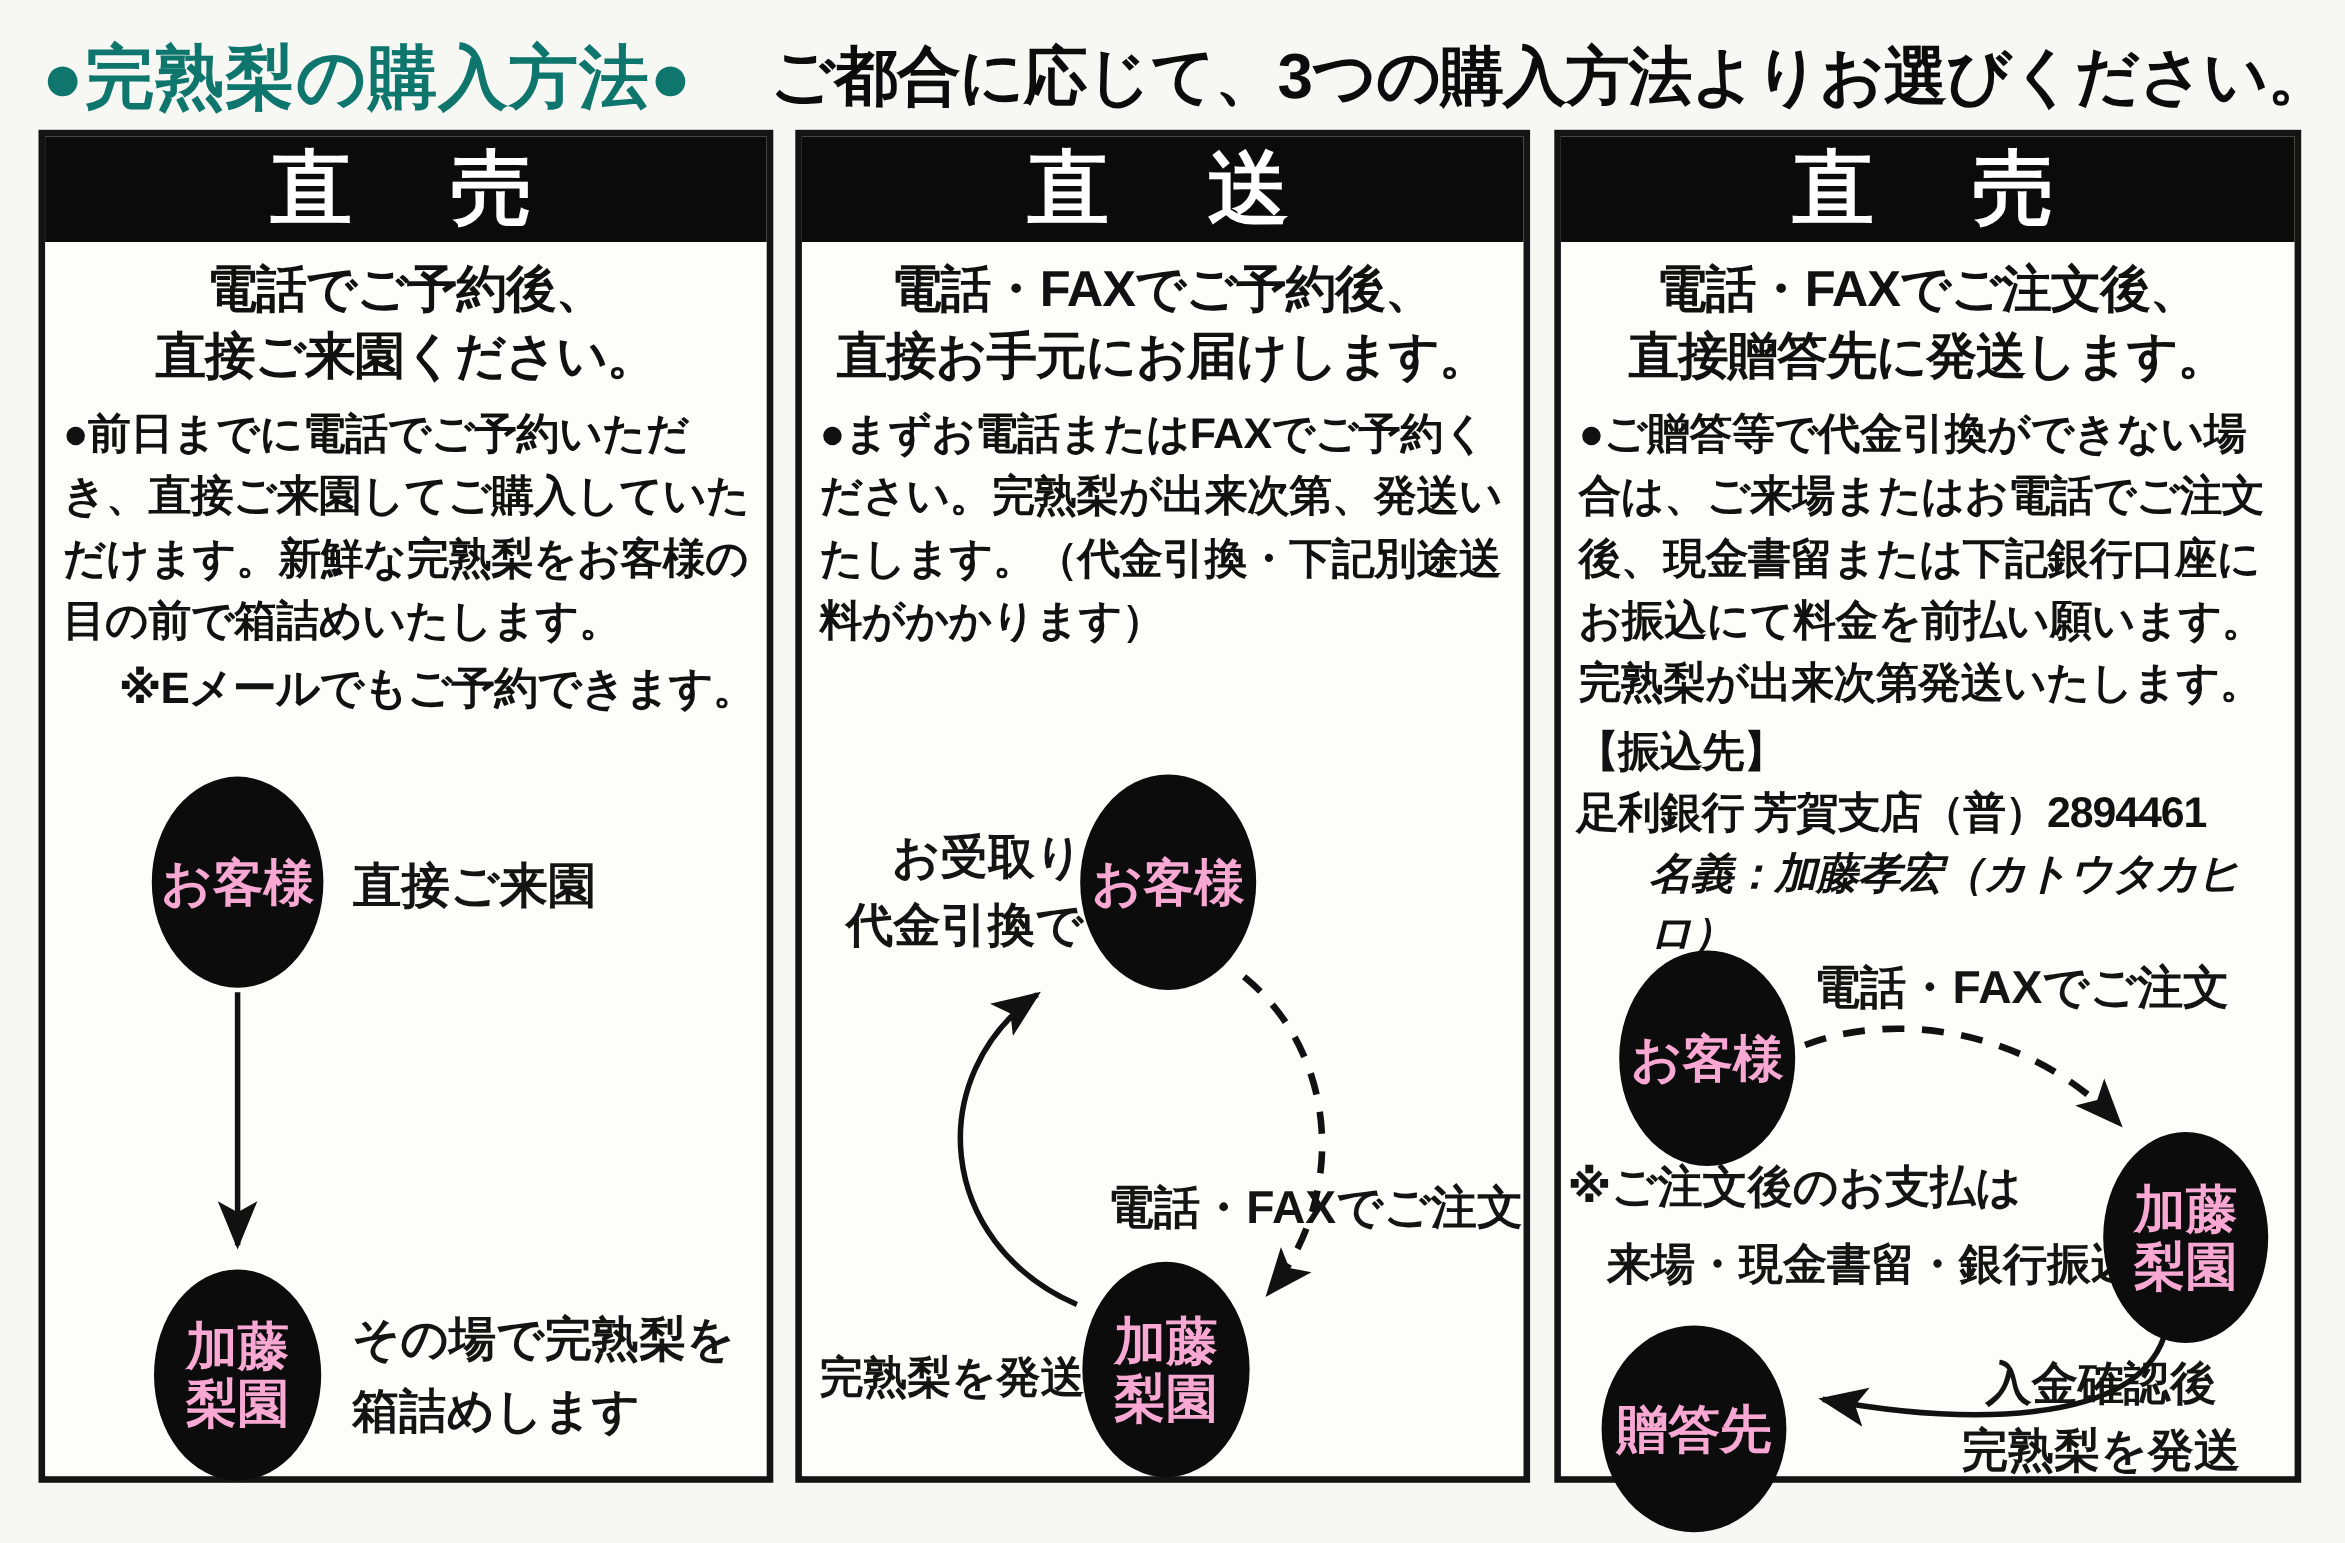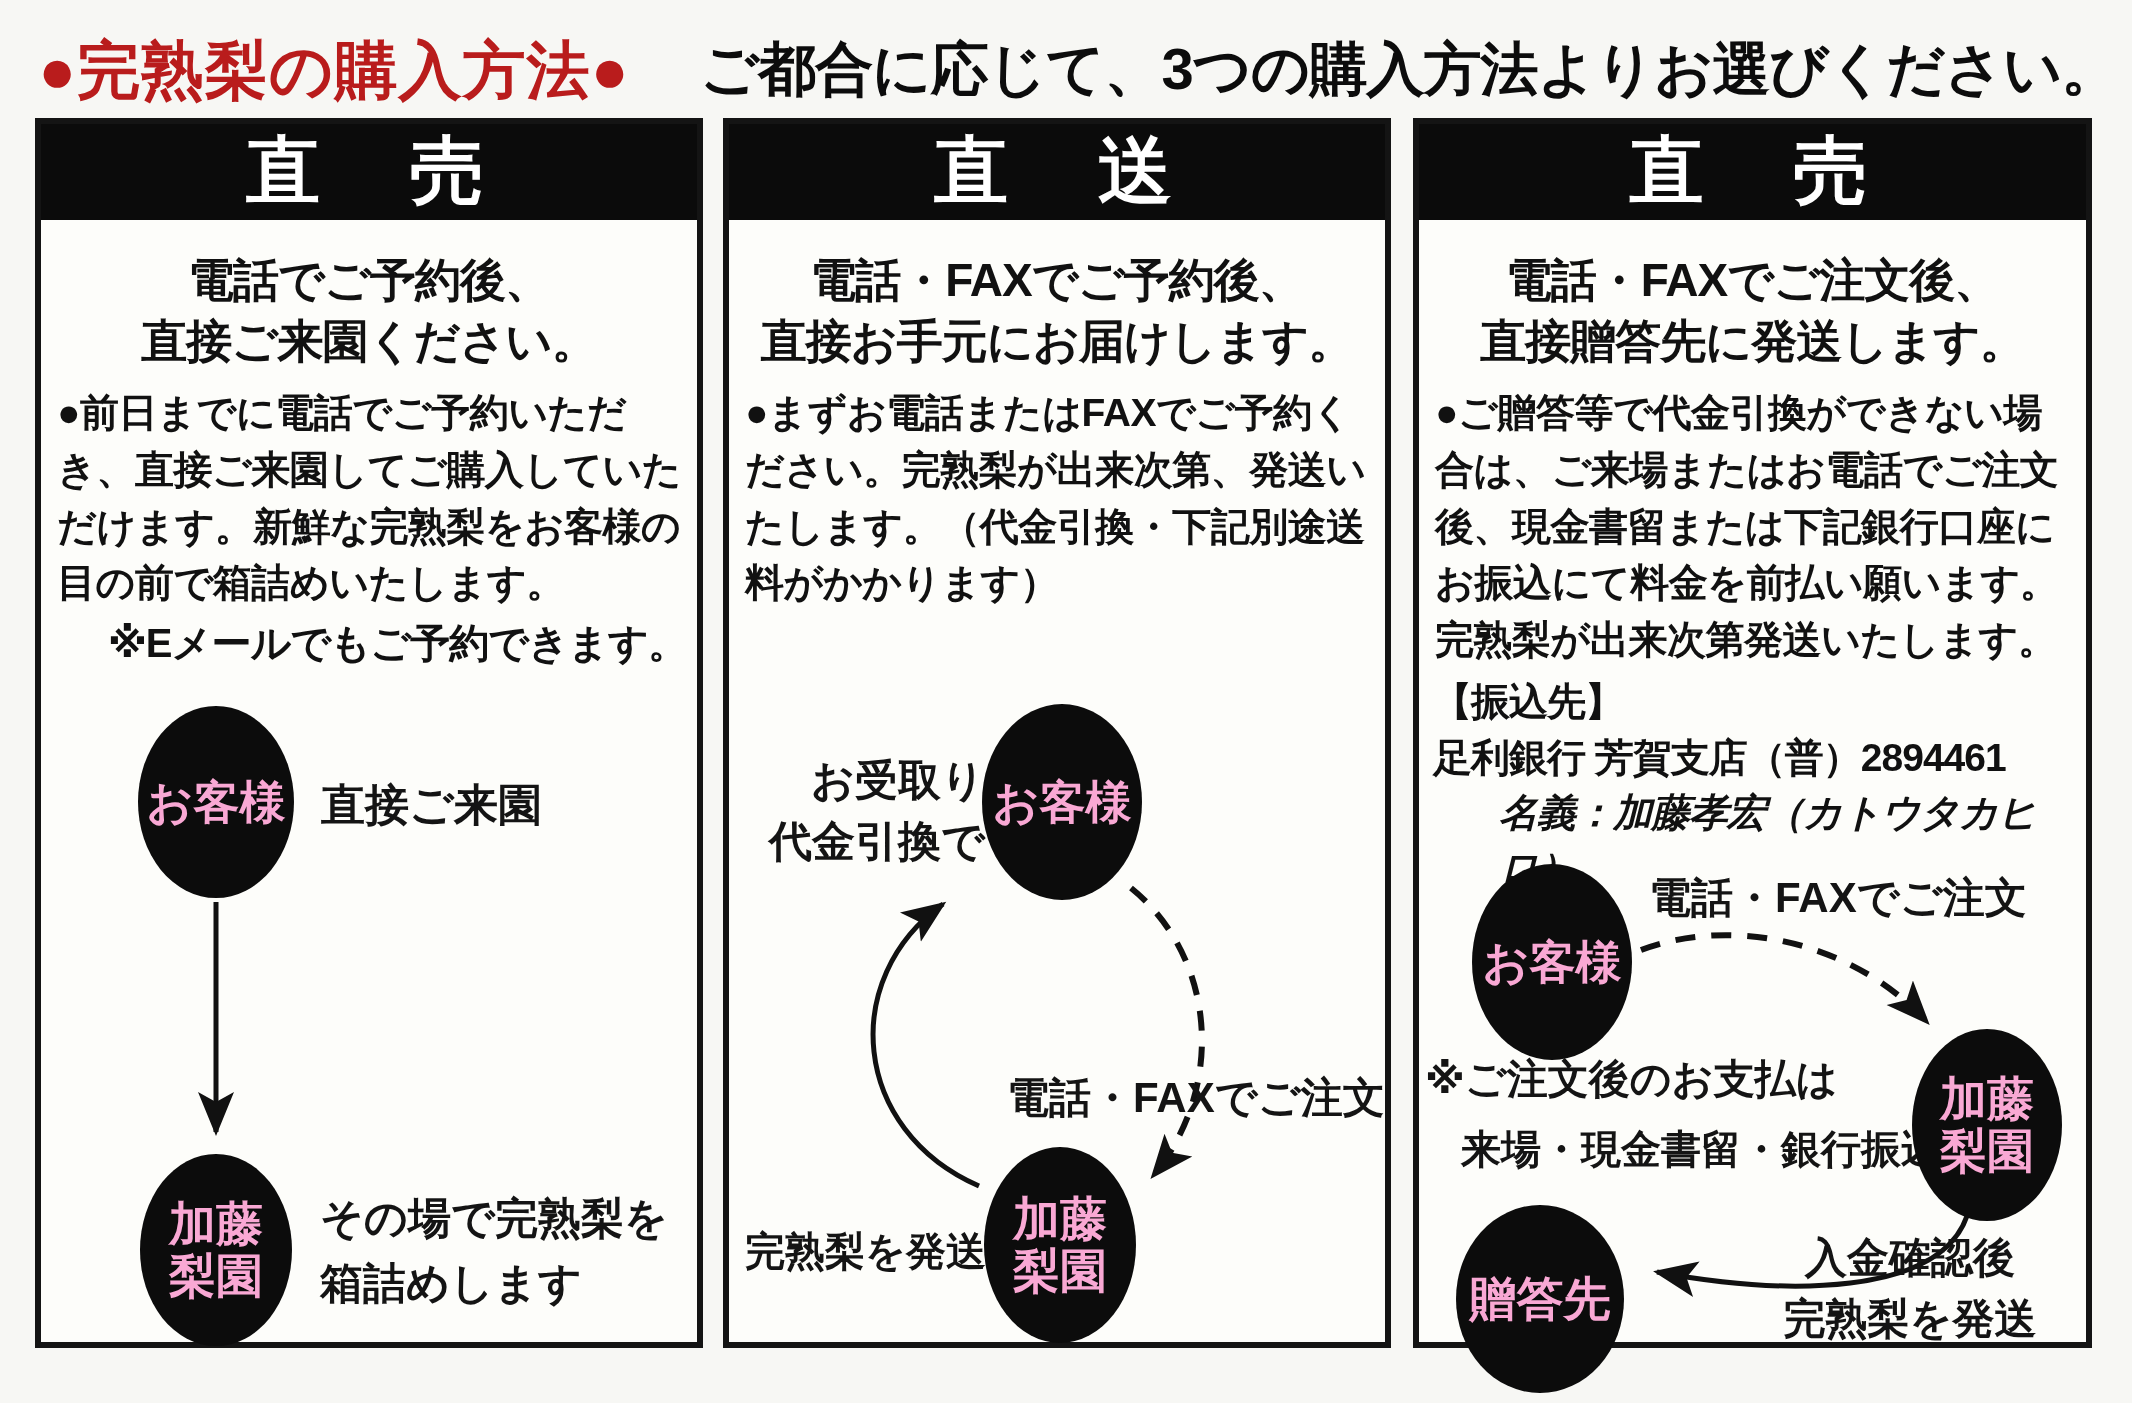--- a/index.html
+++ b/index.html
@@ -9,42 +9,42 @@
     font-family:"Liberation Sans","DejaVu Sans",sans-serif;
     color:#111;
     -webkit-font-smoothing:antialiased;
   }
   .page{position:relative;width:2132px;height:1403px;overflow:hidden;background:#f7f7f4;}
 
   
   .page-header{position:absolute;top:28px;left:0;width:2132px;height:88px;white-space:nowrap;}
   .page-title{
     position:absolute;left:38px;top:0;
-    font-size:63px;font-weight:bold;letter-spacing:1px;color:#b91c1c;
+    font-size:63px;font-weight:bold;letter-spacing:1px;color:#0f766e;
   }
   .page-subtitle{
     position:absolute;left:700px;top:3px;
     font-size:58px;font-weight:bold;letter-spacing:-1px;color:#0c0c0c;
   }
 
   
   .col-box{
     position:absolute;top:118px;height:1230px;
     background:#fdfdfa;border:6px solid #141414;box-sizing:border-box;
   }
   .col-1{left:35px;width:668px;}
   .col-2{left:723px;width:668px;}
   .col-3{left:1413px;width:679px;}
 
   .col-title{
     height:96px;line-height:94px;background:#0b0b0b;color:#ffffff;
     text-align:center;font-size:74px;font-weight:bold;letter-spacing:8px;
   }
   .col-subtitle{
-    margin-top:30px;text-align:center;
+    margin-top:12px;text-align:center;
     font-size:46px;font-weight:bold;line-height:1.32;letter-spacing:-1px;
   }
   .col-body{
     margin:14px 12px 0 16px;
     font-size:39px;font-weight:bold;line-height:1.45;letter-spacing:-0.5px;
     text-align:left;
   }
   .col-note{
     margin:4px 10px 0 0;text-align:right;
     font-size:40px;font-weight:bold;letter-spacing:-1px;

